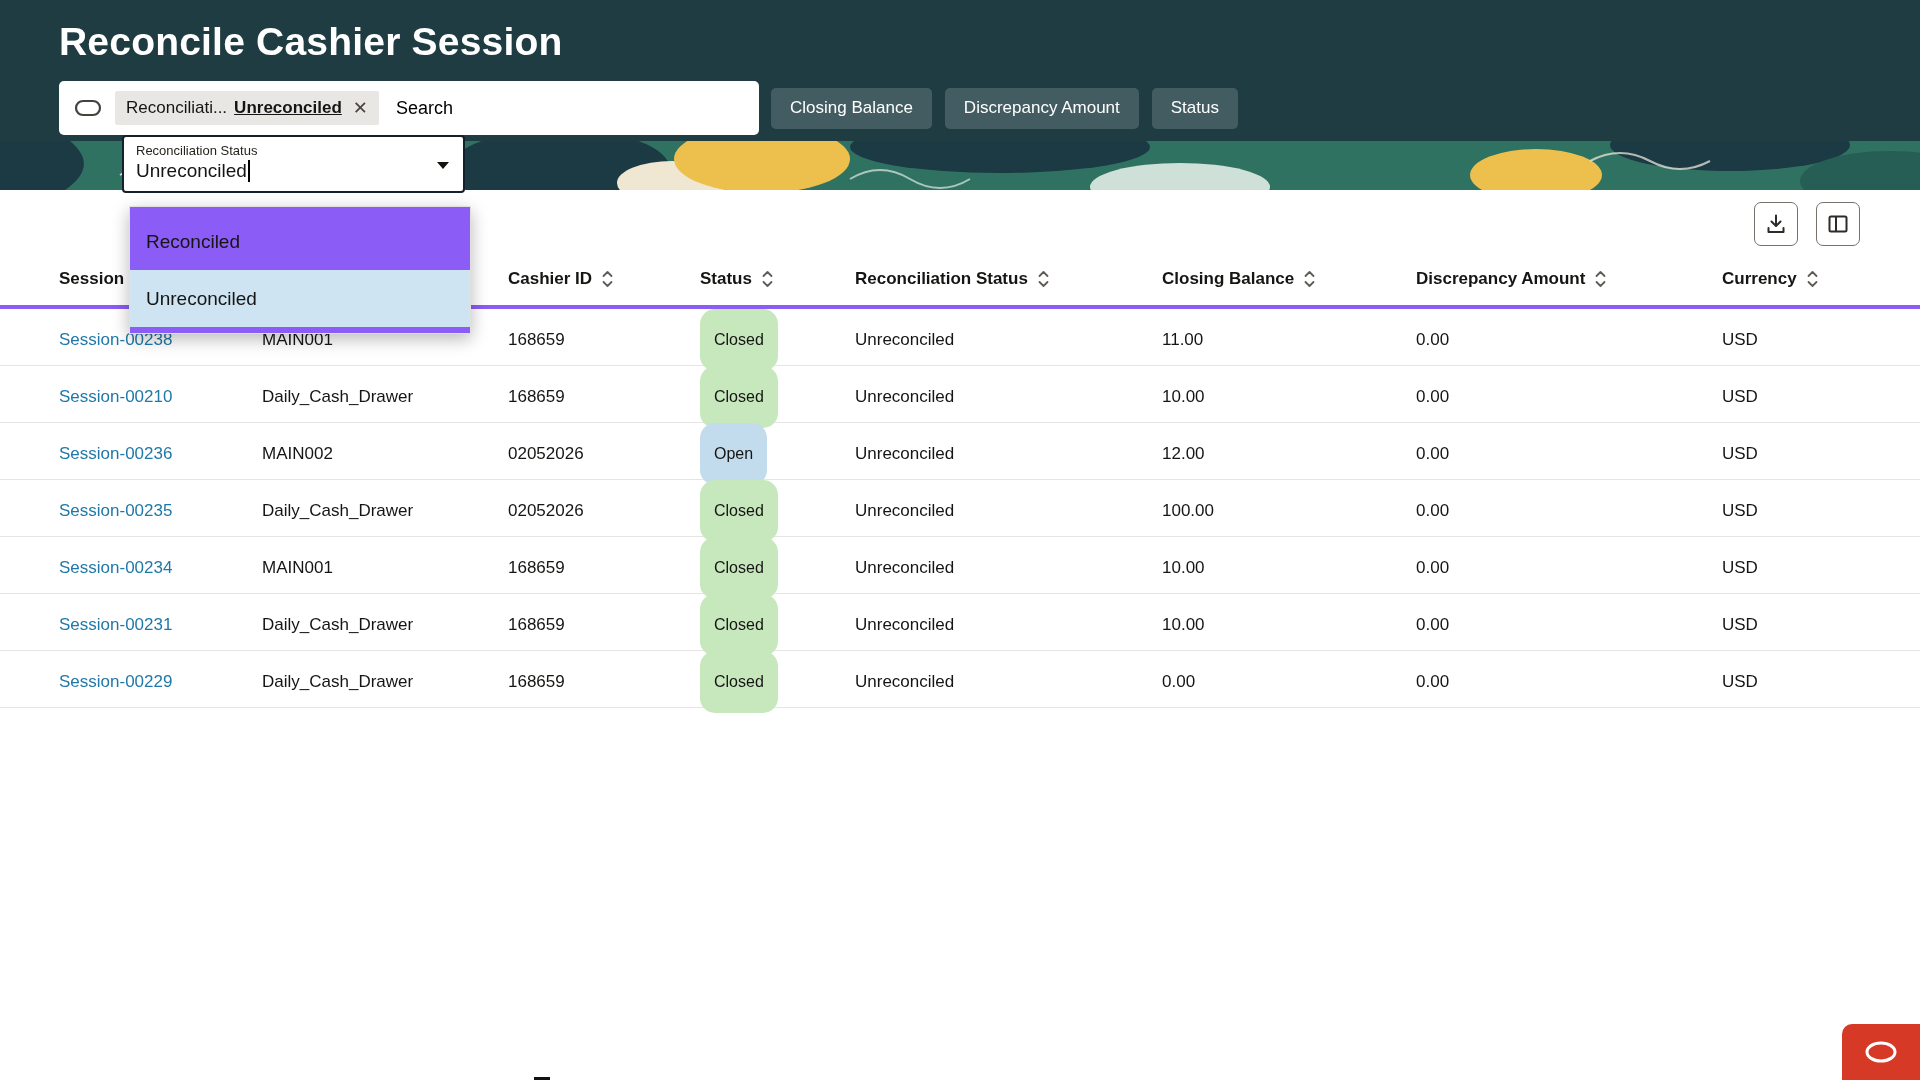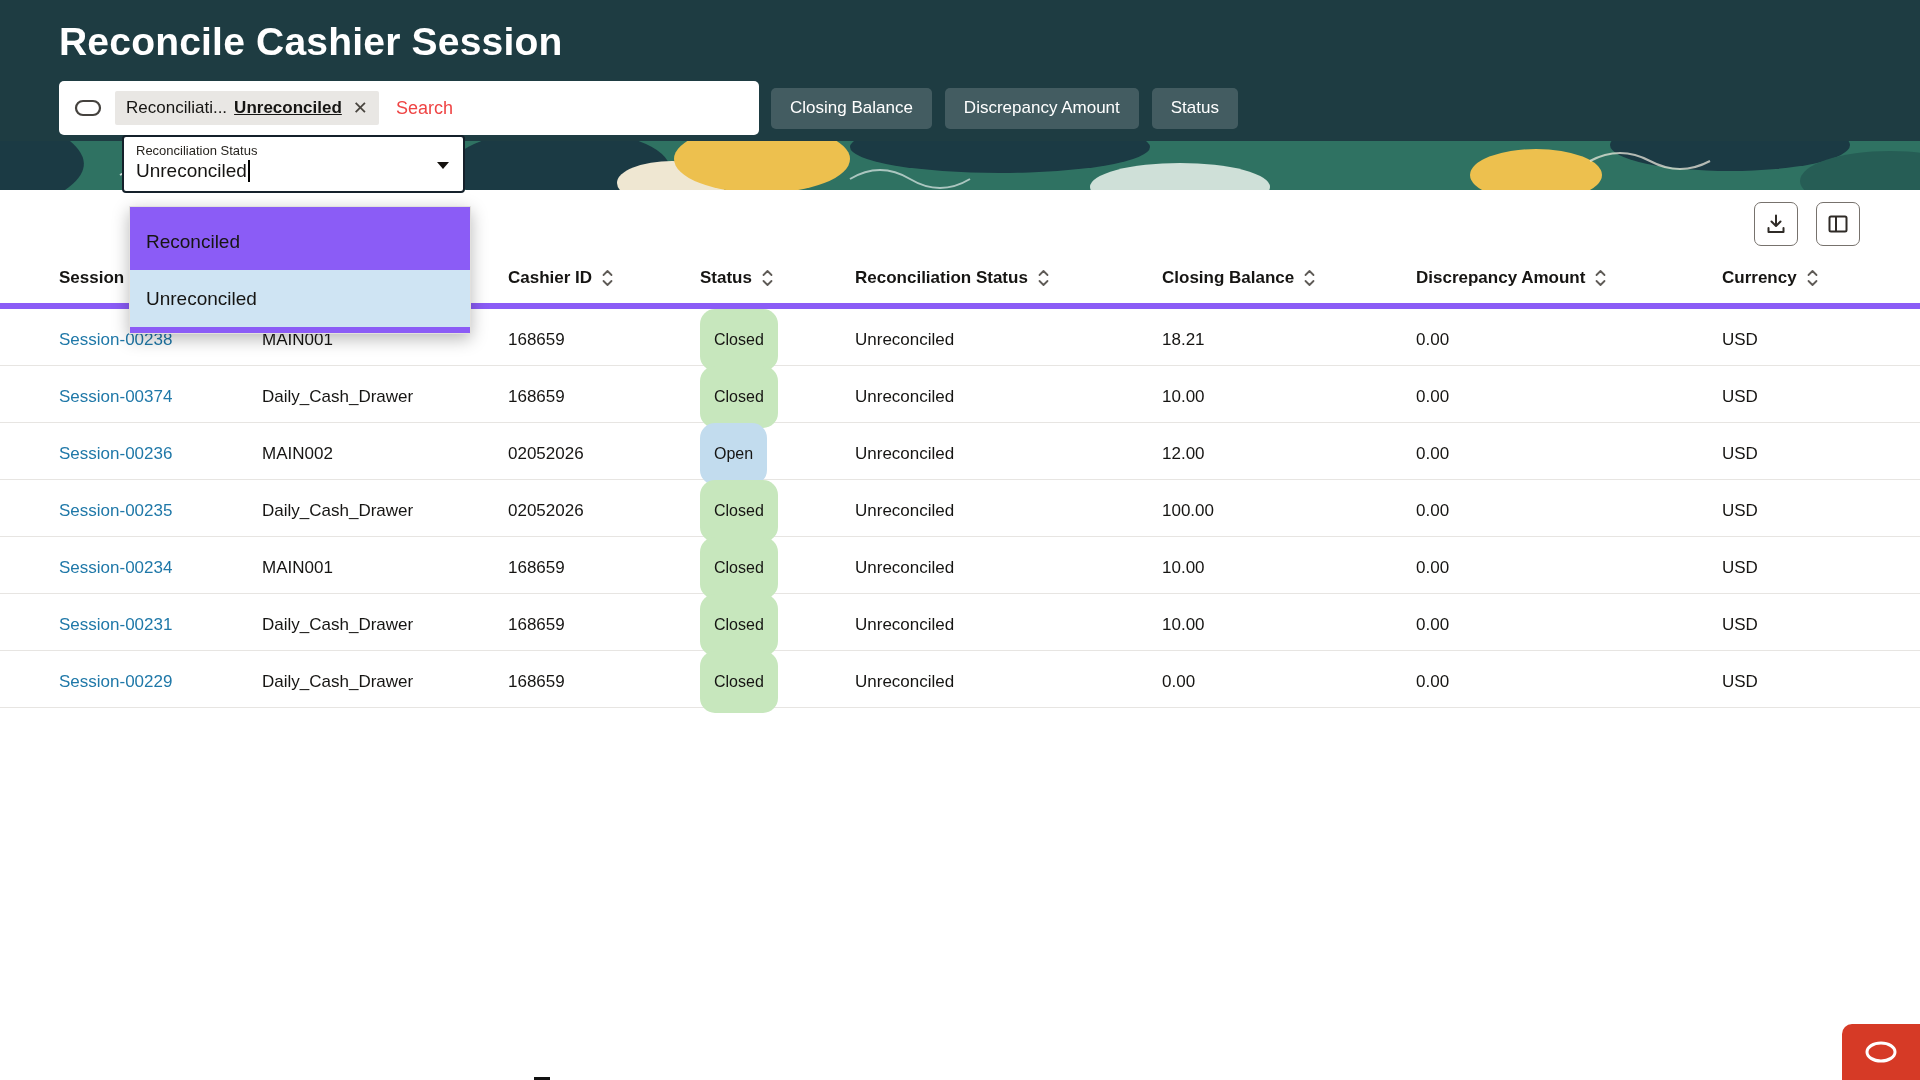--- a/index.html
+++ b/index.html
@@ -9,36 +9,36 @@
 
   
   .app-header{position:absolute;top:0;left:0;width:1920px;height:141px;background:var(--header-bg,#1e3c42);}
   .page-title{position:absolute;left:59px;top:20px;margin:0;font-size:39px;font-weight:700;color:#fff;letter-spacing:.2px;}
   .search-row{position:absolute;left:59px;top:81px;height:54px;display:flex;align-items:center;}
   .search-box{width:700px;height:54px;background:#fff;border-radius:5px;display:flex;align-items:center;padding:0 14px;box-sizing:border-box;}
   .toggle-icon{display:flex;align-items:center;}
   .chip{display:flex;align-items:center;background:#e9e7e4;border-radius:2px;height:34px;padding:0 11px;margin-left:12px;font-size:17px;color:#161513;white-space:nowrap;}
   .chip-value{font-weight:700;text-decoration:underline;margin-left:7px;}
   .chip-x{margin-left:11px;font-size:18px;color:#49453f;cursor:pointer;}
-  .search-ph{margin-left:17px;color:#ef4444;font-size:18px;}
+  .search-ph{margin-left:17px;color:#000000;font-size:18px;}
   .pills{display:flex;gap:13px;margin-left:12px;}
   .pill{height:41px;padding:0 19px;display:flex;align-items:center;background:rgba(255,255,255,.17);color:#fff;font-size:17px;border-radius:5px;cursor:pointer;white-space:nowrap;}
 
   
   .pattern-strip{position:absolute;top:141px;left:0;width:1920px;height:49px;display:block;}
 
   
   .tool-btn{position:absolute;top:202px;width:44px;height:44px;background:#fff;border:1px solid #77726d;border-radius:7px;display:flex;align-items:center;justify-content:center;padding:0;cursor:pointer;}
   #btn-download{left:1754px;}
   #btn-cols{left:1816px;}
 
   
   .table{position:absolute;left:0;top:252px;width:1920px;}
   .thead,.tr{display:grid;grid-template-columns:203px 246px 192px 155px 307px 254px 306px 198px;padding-left:59px;box-sizing:border-box;align-items:center;}
-  .thead{height:57px;border-bottom:6px solid #8b5cf6;}
+  .thead{height:57px;border-bottom:4px solid #8b5cf6;}
   .th{display:flex;align-items:center;gap:9px;font-size:17px;font-weight:700;color:#161513;cursor:pointer;white-space:nowrap;}
   .tr{height:57px;border-bottom:1px solid #e7e5e2;font-size:17px;color:#161513;}
   .link{color:var(--link-color,#1f78a8);text-decoration:none;cursor:pointer;}
   .badge{display:inline-flex;align-items:center;height:30px;padding:16px 14px;border-radius:15px;font-size:16px;color:#161513;}
   .badge.closed{background:var(--badge-closed,#c7e7bd);}
   .badge.open{background:var(--badge-open,#c2dcee);}
 
   
   .dd-field{position:absolute;left:122px;top:135px;width:343px;height:58px;box-sizing:border-box;background:#fff;border:2px solid #14202a;border-radius:4px;padding:6px 12px;z-index:30;}
   .dd-label{font-size:13px;color:#27241f;}
@@ -178,27 +178,27 @@
     </svg>
   </div>
 </div>
     <div id="tbody">
   <div class="tr">
     <a class="td link">Session-00238</a>
     <div class="td">MAIN001</div>
     <div class="td">168659</div>
     <div class="td"><span class="badge closed">Closed</span></div>
     <div class="td">Unreconciled</div>
-    <div class="td">18.21</div>
-    <div class="td">0.00</div>
-    <div class="td">USD</div>
-  </div>
-
-  <div class="tr">
-    <a class="td link">Session-00374</a>
+    <div class="td">11.00</div>
+    <div class="td">0.00</div>
+    <div class="td">USD</div>
+  </div>
+
+  <div class="tr">
+    <a class="td link">Session-00210</a>
     <div class="td">Daily_Cash_Drawer</div>
     <div class="td">168659</div>
     <div class="td"><span class="badge closed">Closed</span></div>
     <div class="td">Unreconciled</div>
     <div class="td">10.00</div>
     <div class="td">0.00</div>
     <div class="td">USD</div>
   </div>
 
   <div class="tr">

